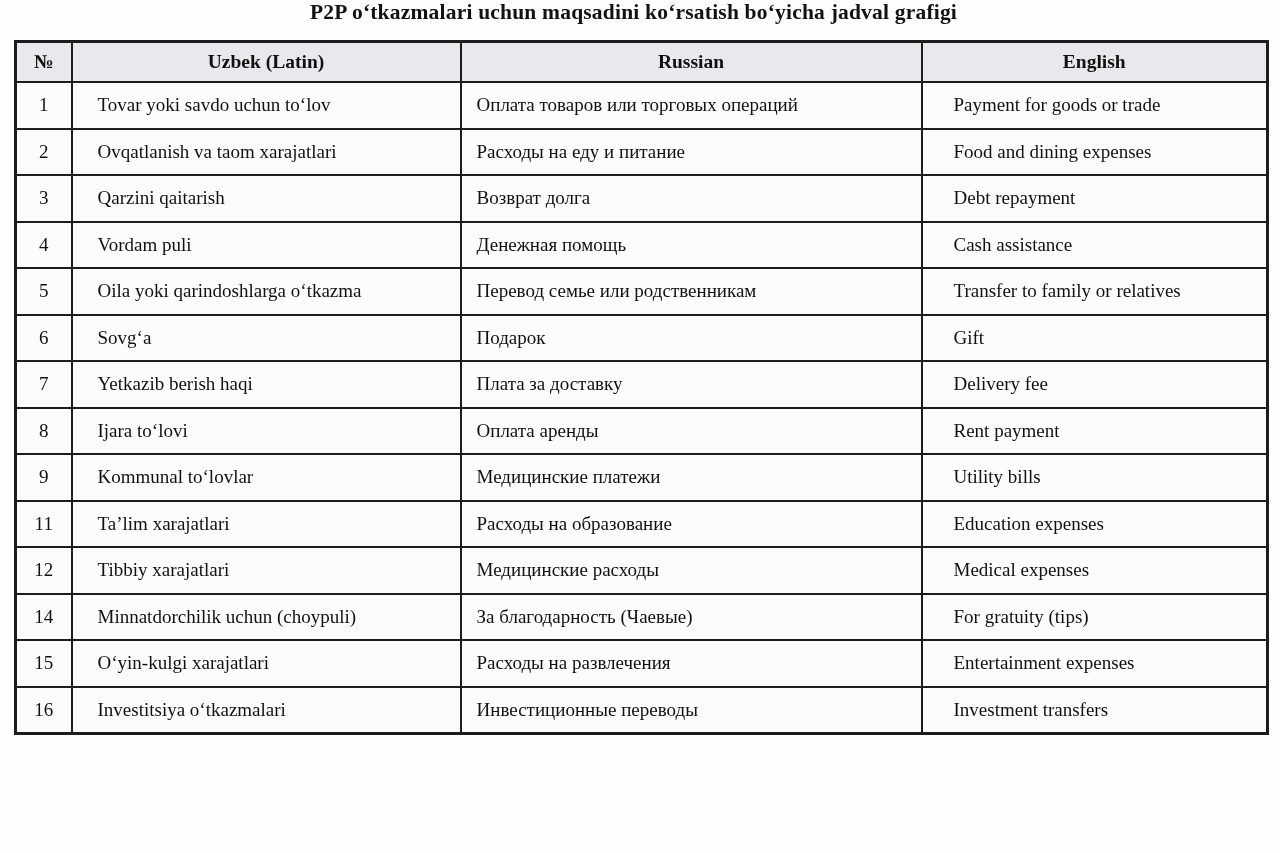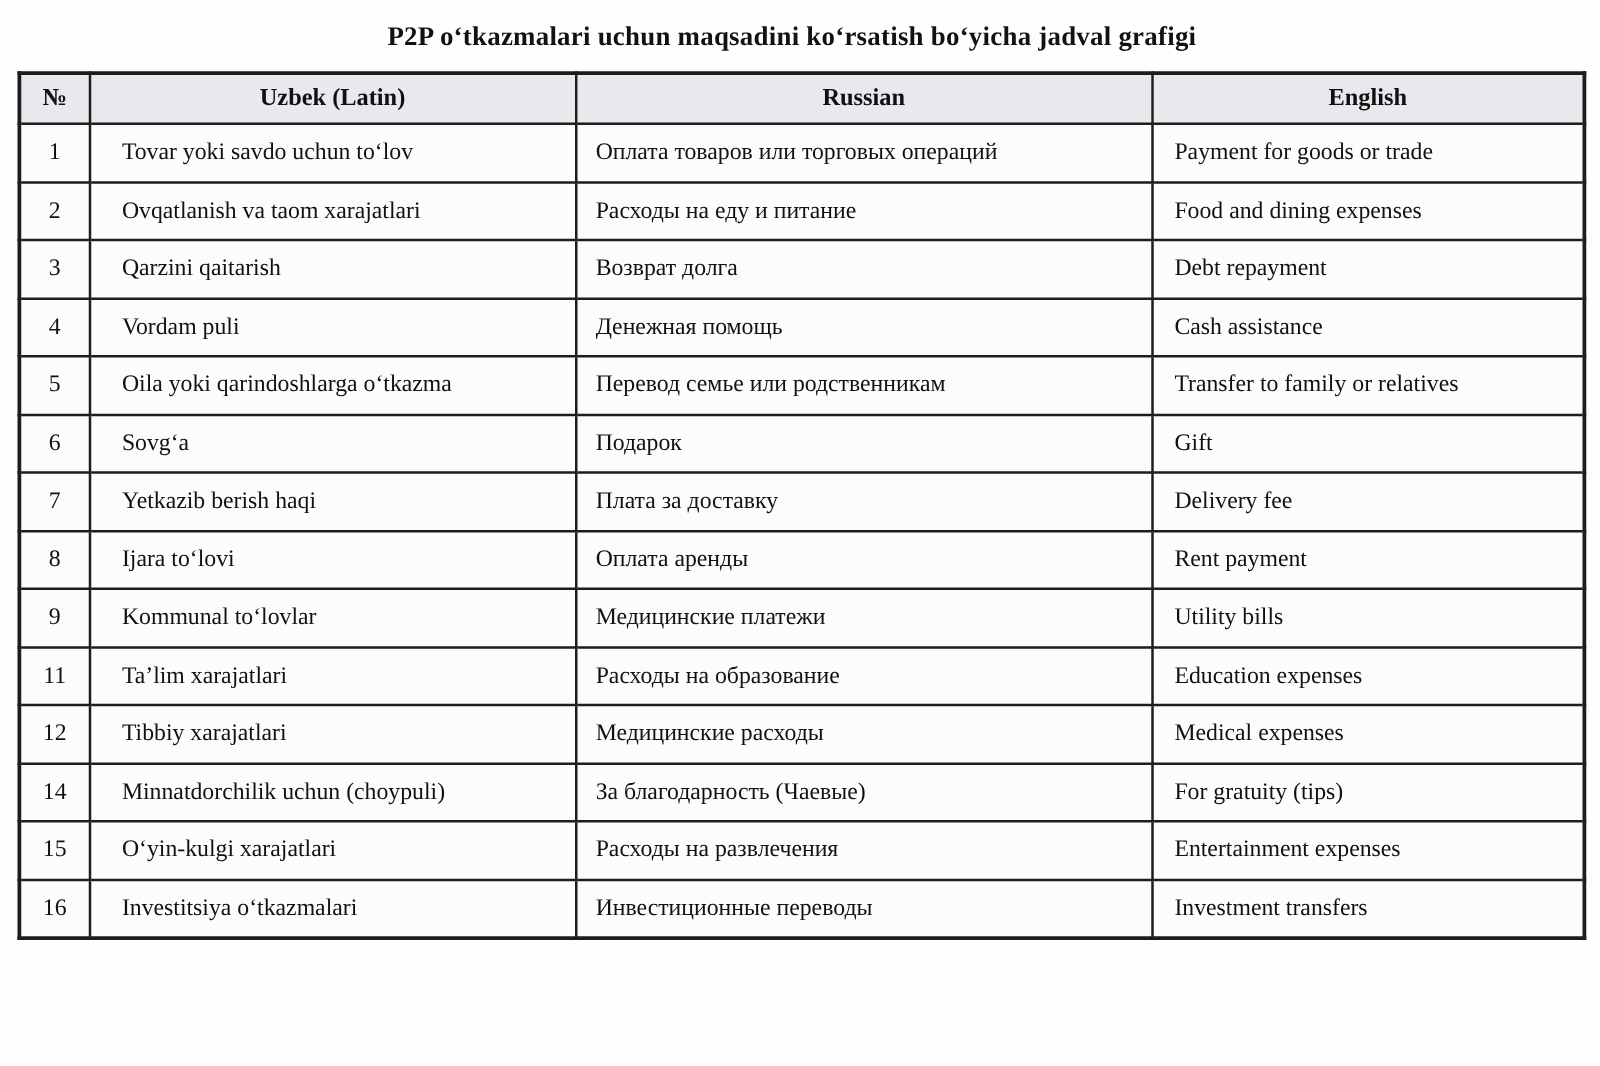--- a/index.html
+++ b/index.html
@@ -16,21 +16,20 @@
     width: 1280px;
     height: 853px;
     position: relative;
     background: #fefefe;
   }
   .title {
     text-align: center;
     font-weight: bold;
     font-size: 21.5px;
     letter-spacing: 0.2px;
-    padding-top: 17px;
     margin: 0 13px 15px 0;
     color: #121212;
   }
   table.p2p-table {
     border-collapse: collapse;
     table-layout: fixed;
     width: 1252px;
     margin-left: 14px;
     background: #fcfcfc;
     border: 3px solid #1d1d1d;
@@ -54,21 +53,21 @@
     background: #fcfcfc;
     font-weight: normal;
     vertical-align: middle;
   }
   td.num {
     text-align: center;
     font-weight: bold;
   }
   td.uz { padding-left: 25px; }
   td.ru { padding-left: 15px; border-radius: 18px; }
-  td.en { padding-left: 17px; }
+  td.en { padding-left: 31px; }
 </style>
 </head>
 <body>
 
 <div class="page">
 
   <h1 class="title">P2P oʻtkazmalari uchun maqsadini koʻrsatish boʻyicha jadval grafigi</h1>
 
   <table class="p2p-table">
     <colgroup>

